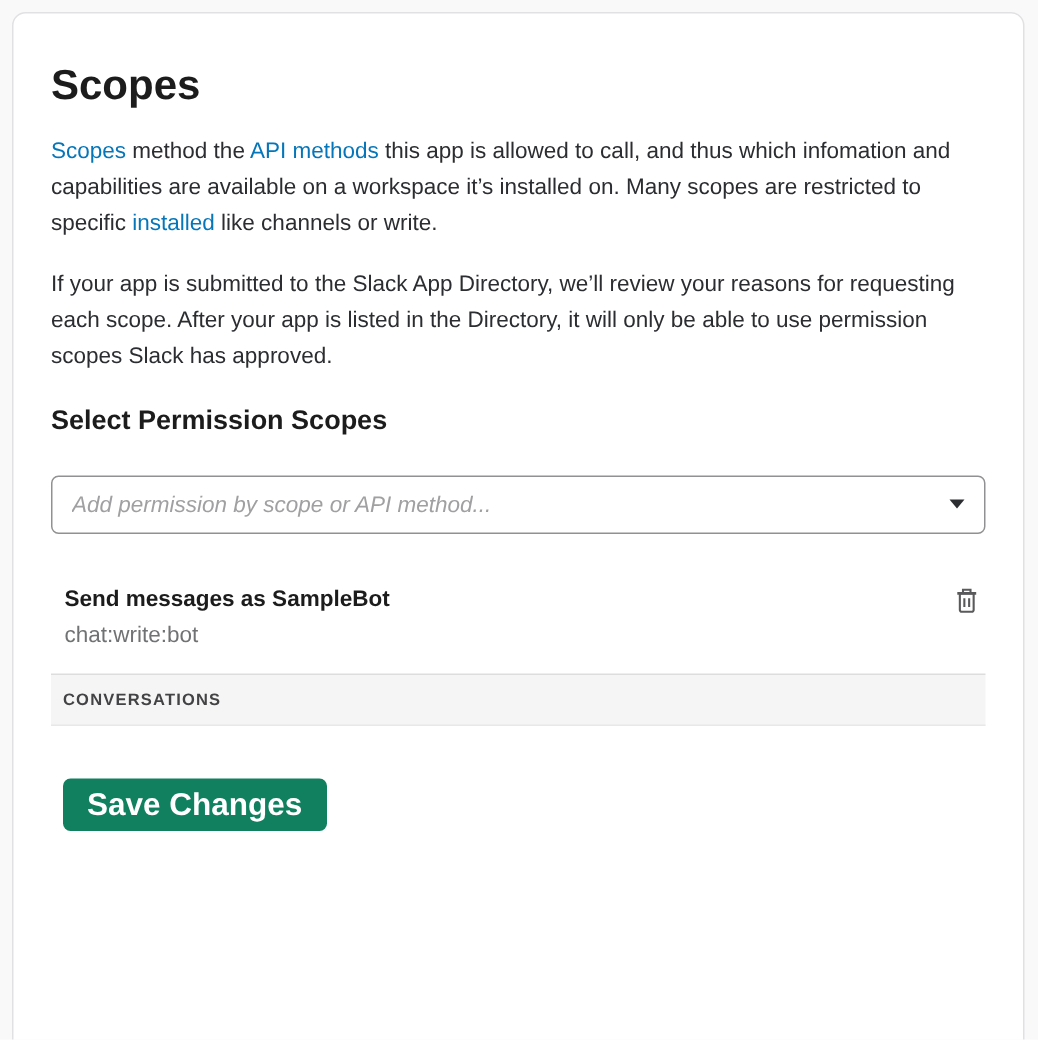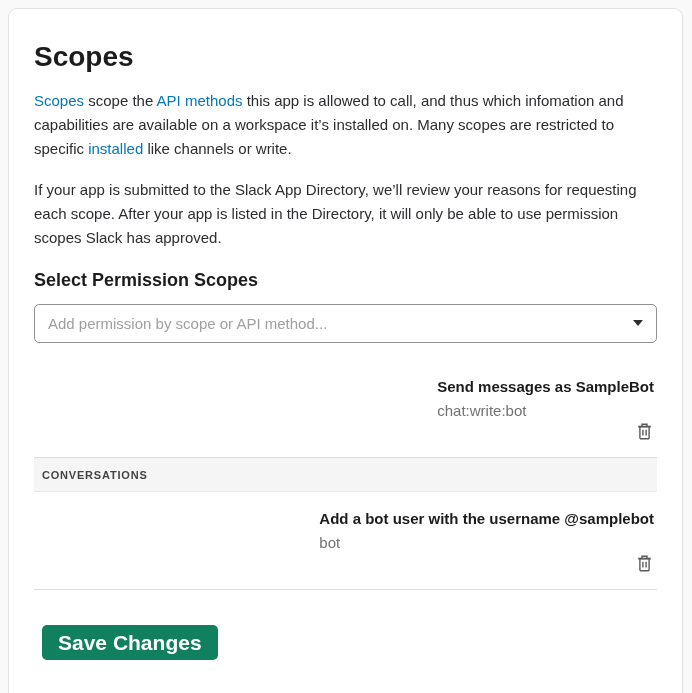--- a/index.html
+++ b/index.html
@@ -33,21 +33,21 @@
     font-size: 15px;
     line-height: 24px;
     color: #2c2d30;
   }
   a.link {
     color: #0576b9;
     text-decoration: none;
     cursor: pointer;
   }
   h2.section-title {
-    margin: 19px 0 12px 0;
+    margin: 19px 0 25px 0;
     font-size: 18px;
     line-height: 23px;
     font-weight: 700;
     color: #1d1c1d;
   }
   .combo {
     position: relative;
     width: 100%;
     height: 39px;
     margin-bottom: 17px;
@@ -56,20 +56,21 @@
     width: 100%;
     height: 39px;
     border: 1px solid #919193;
     border-radius: 5px;
     padding: 0 36px 0 13px;
     font-size: 15px;
     font-family: "Liberation Sans", "DejaVu Sans", sans-serif;
     color: #2c2d30;
     outline: none;
     background: #fff;
+    font-style: italic;
   }
   .combo-input::placeholder {
     color: #a0a0a2;
     opacity: 1;
   }
   .caret {
     position: absolute;
     right: 14px;
     top: 16px;
     width: 0;
@@ -88,24 +89,23 @@
     background: #f5f5f5;
     border-bottom: 1px solid #e8e8e8;
     font-size: 11px;
     font-weight: 700;
     letter-spacing: 0.8px;
     color: #434245;
   }
   .scope-row {
     display: flex;
     justify-content: space-between;
-    align-items: flex-end;
+    align-items: flex-start;
     padding: 17px 3px 15px 9px;
     border-bottom: 1px solid #dddddd;
-    flex-direction: column;
   }
   .scope-title {
     font-size: 15px;
     line-height: 20px;
     font-weight: 700;
     color: #1d1c1d;
     margin-bottom: 4px;
   }
   .scope-code {
     font-size: 15px;
@@ -133,21 +133,21 @@
     cursor: pointer;
   }
 </style>
 </head>
 <body>
 
 <div class="card">
 
   <h1 class="page-title">Scopes</h1>
 
-  <p class="body-text"><a class="link" href="#">Scopes</a><span> scope the </span><a class="link" href="#">API methods</a><span> this app is allowed to call, and thus which infomation and capabilities are available on a workspace it’s installed on. Many scopes are restricted to specific </span><a class="link" href="#">installed</a><span> like channels or write.</span></p>
+  <p class="body-text"><a class="link" href="#">Scopes</a><span> method the </span><a class="link" href="#">API methods</a><span> this app is allowed to call, and thus which infomation and capabilities are available on a workspace it’s installed on. Many scopes are restricted to specific </span><a class="link" href="#">installed</a><span> like channels or write.</span></p>
 
   <p class="body-text">If your app is submitted to the Slack App Directory, we’ll review your reasons for requesting each scope. After your app is listed in the Directory, it will only be able to use permission scopes Slack has approved.</p>
 
   <h2 class="section-title">Select Permission Scopes</h2>
 
   <div class="combo">
     <input type="text" class="combo-input" placeholder="Add permission by scope or API method..." style="">
     <span class="caret"></span>
   </div>
 
@@ -165,33 +165,18 @@
           <path d="M1.2 3.6 H13.8" stroke-width="1.8"></path>
           <path d="M2.9 3.6 H12.1 V14.6 A1.2 1.2 0 0 1 10.9 15.8 H4.1 A1.2 1.2 0 0 1 2.9 14.6 Z"></path>
           <path d="M5.9 6.8 V12.6"></path>
           <path d="M9.1 6.8 V12.6"></path>
         </svg>
       </button>
     </div>
 
     <div class="section-header">CONVERSATIONS</div>
 
-    <div class="scope-row">
-      <div>
-        <div class="scope-title">Add a bot user with the username @samplebot</div>
-        <div class="scope-code">bot</div>
-      </div>
-      <button class="trash-btn">
-        <svg width="15" height="17" viewBox="0 0 15 17" fill="none" stroke="#5a5a5c" stroke-width="1.4">
-          <path d="M5 3 V1.2 H10 V3"></path>
-          <path d="M1.2 3.6 H13.8" stroke-width="1.8"></path>
-          <path d="M2.9 3.6 H12.1 V14.6 A1.2 1.2 0 0 1 10.9 15.8 H4.1 A1.2 1.2 0 0 1 2.9 14.6 Z"></path>
-          <path d="M5.9 6.8 V12.6"></path>
-          <path d="M9.1 6.8 V12.6"></path>
-        </svg>
-      </button>
-    </div>
 
   </div>
 
   <button class="save-btn">Save Changes</button>
 
 </div>
 
 </body></html>

